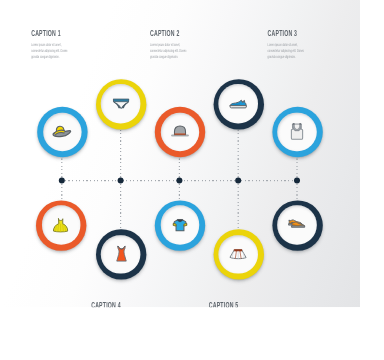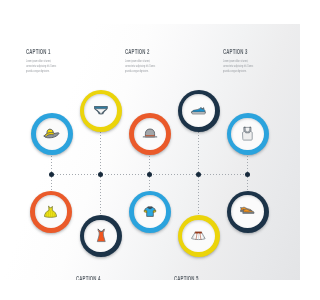--- a/index.html
+++ b/index.html
@@ -1,20 +1,20 @@
 <!DOCTYPE html>
 <html><head>
 <meta charset="utf-8">
 <title>Clothing Infographic</title>
 <style>
   html,body{margin:0;padding:0;}
   body{width:300px;height:300px;overflow:hidden;
        font-family:"Liberation Sans",sans-serif;
        background:#ffffff;}
-  #stage{position:relative;width:300px;height:256px;overflow:hidden;background:#ffffff;margin-top:24px;}
+  #stage{position:relative;width:300px;height:256px;overflow:hidden;background:#ffffff;}
   #grad{position:absolute;left:0;top:0;right:0;bottom:0;
         background:linear-gradient(110deg,
            #ffffff 0%,
            #ffffff 24%,
            #fdfdfd 38%,
            #f8f8f9 50%,
            #f2f3f4 62%,
            #ededee 74%,
            #e8e9eb 86%,
            #e3e4e6 100%);}

